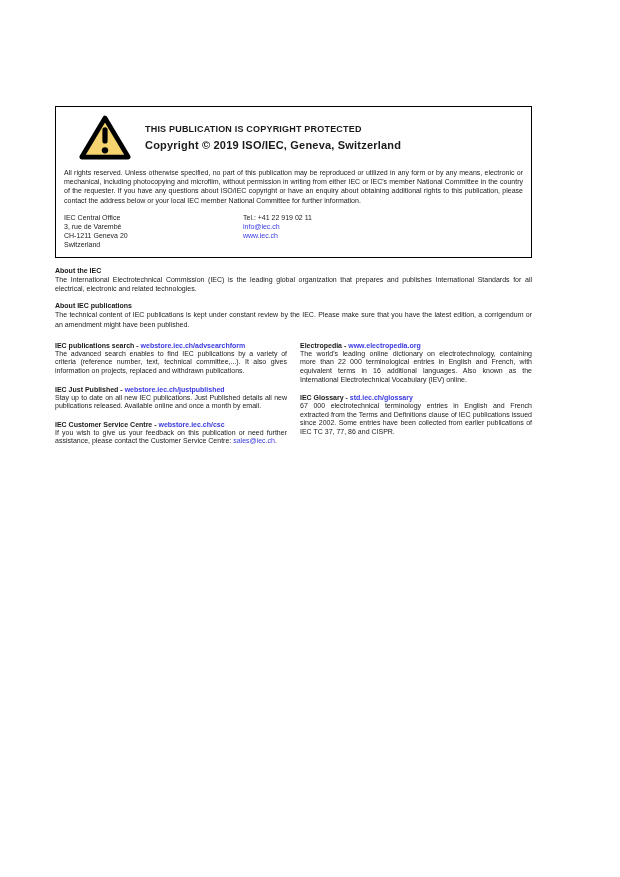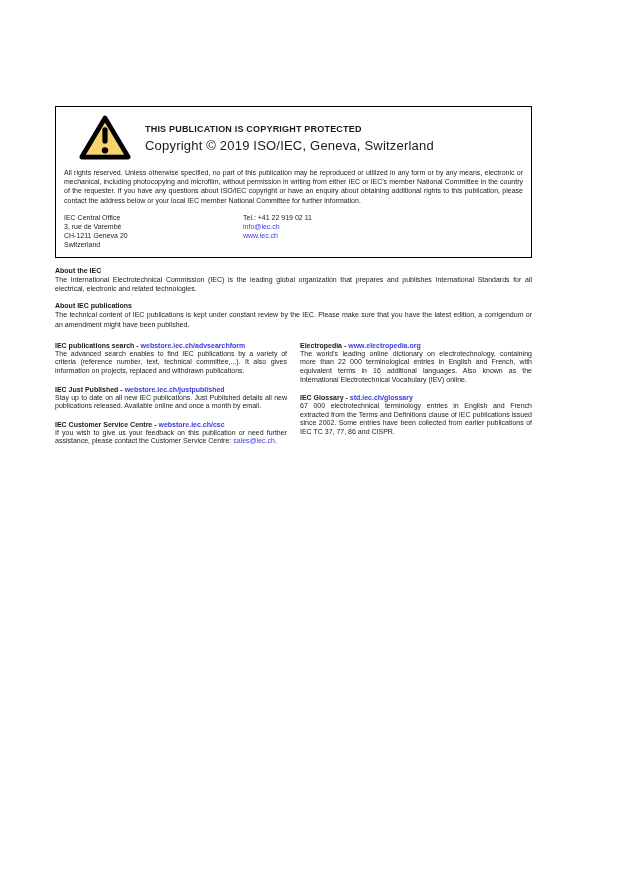--- a/index.html
+++ b/index.html
@@ -30,21 +30,21 @@
   .box-header {
     display: flex;
     align-items: center;
     gap: 13px;
     padding: 2px 0 2px 14px;
   }
   .warn-wrap { flex: 0 0 auto; display: block; line-height: 0; }
   .tri { fill: var(--warning-fill, #F5D36E); stroke: #000; stroke-width: 5; stroke-linejoin: round; }
   .excl { fill: #000; }
   .box-title { font-weight: bold; font-size: 9px; line-height: 9px; margin-bottom: 7px; letter-spacing: 0.2px; }
-  .box-subtitle { font-weight: normal; font-size: 13px; line-height: 9px; letter-spacing: 0.2px; }
+  .box-subtitle { font-weight: bold; font-size: 11px; line-height: 9px; letter-spacing: 0.2px; }
   .legal {
     margin-top: 5px;
     font-size: 7px;
     line-height: 9.2px;
     text-align: justify;
   }
   .address-row { display: flex; margin-top: 8px; font-size: 7px; line-height: 9.2px; }
   .address-col { width: 179px; }
   .contact-col a { display: block; }
   .lnk { color: var(--link-color, #3A3AE0); text-decoration: none; cursor: pointer; }

